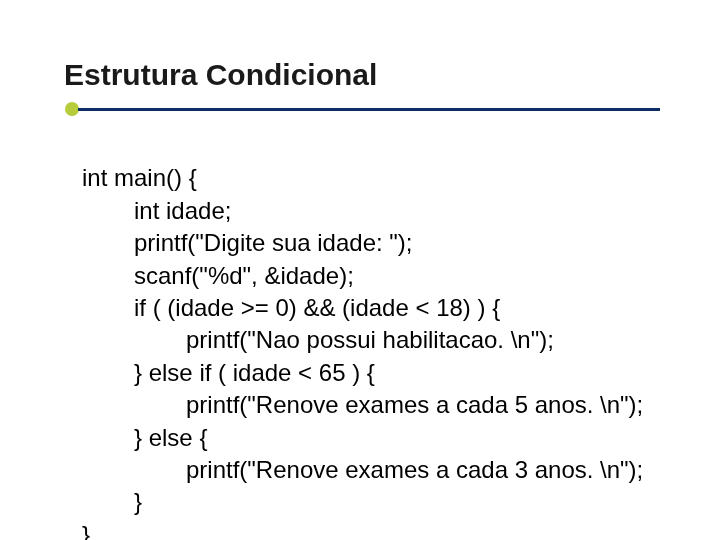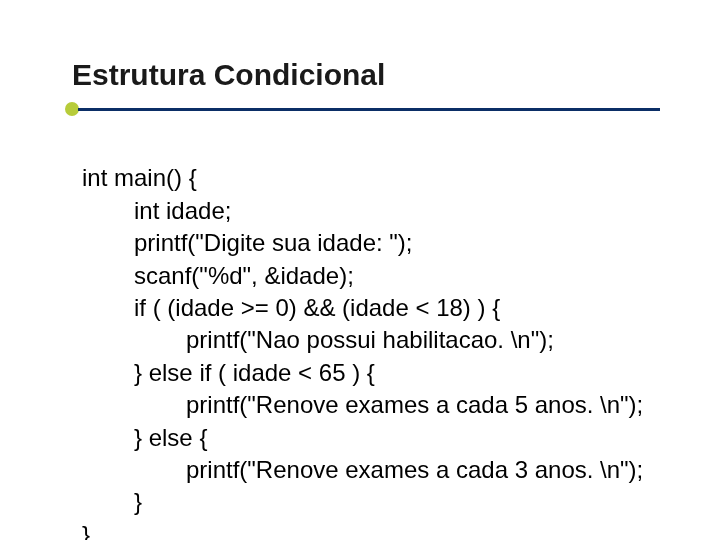--- a/index.html
+++ b/index.html
@@ -15,21 +15,21 @@
     position: relative;
     width: 720px;
     height: 540px;
     box-sizing: border-box;
     padding: 58px 60px 0 60px;
   }
   .title {
     font-size: 30px;
     font-weight: bold;
     color: #1a1a1a;
-    margin: 0 0 6px 12px;
+    margin: 0 0 6px 4px;
   }
   .rule-wrap {
     position: relative;
     height: 22px;
     margin-bottom: 10px;
   }
   .rule-line {
     position: absolute;
     left: 18px;
     right: 0;

